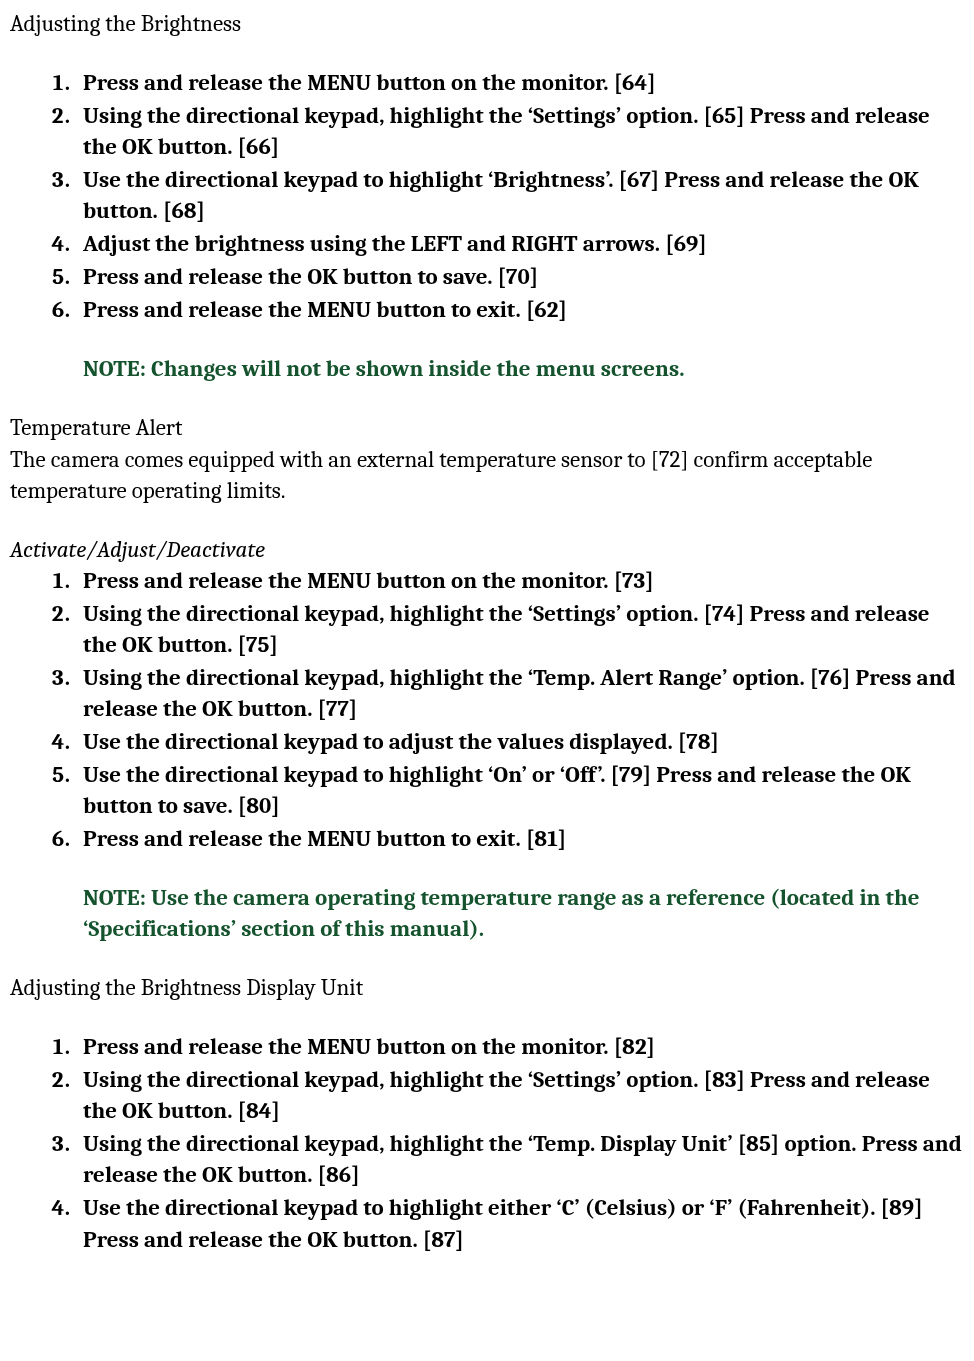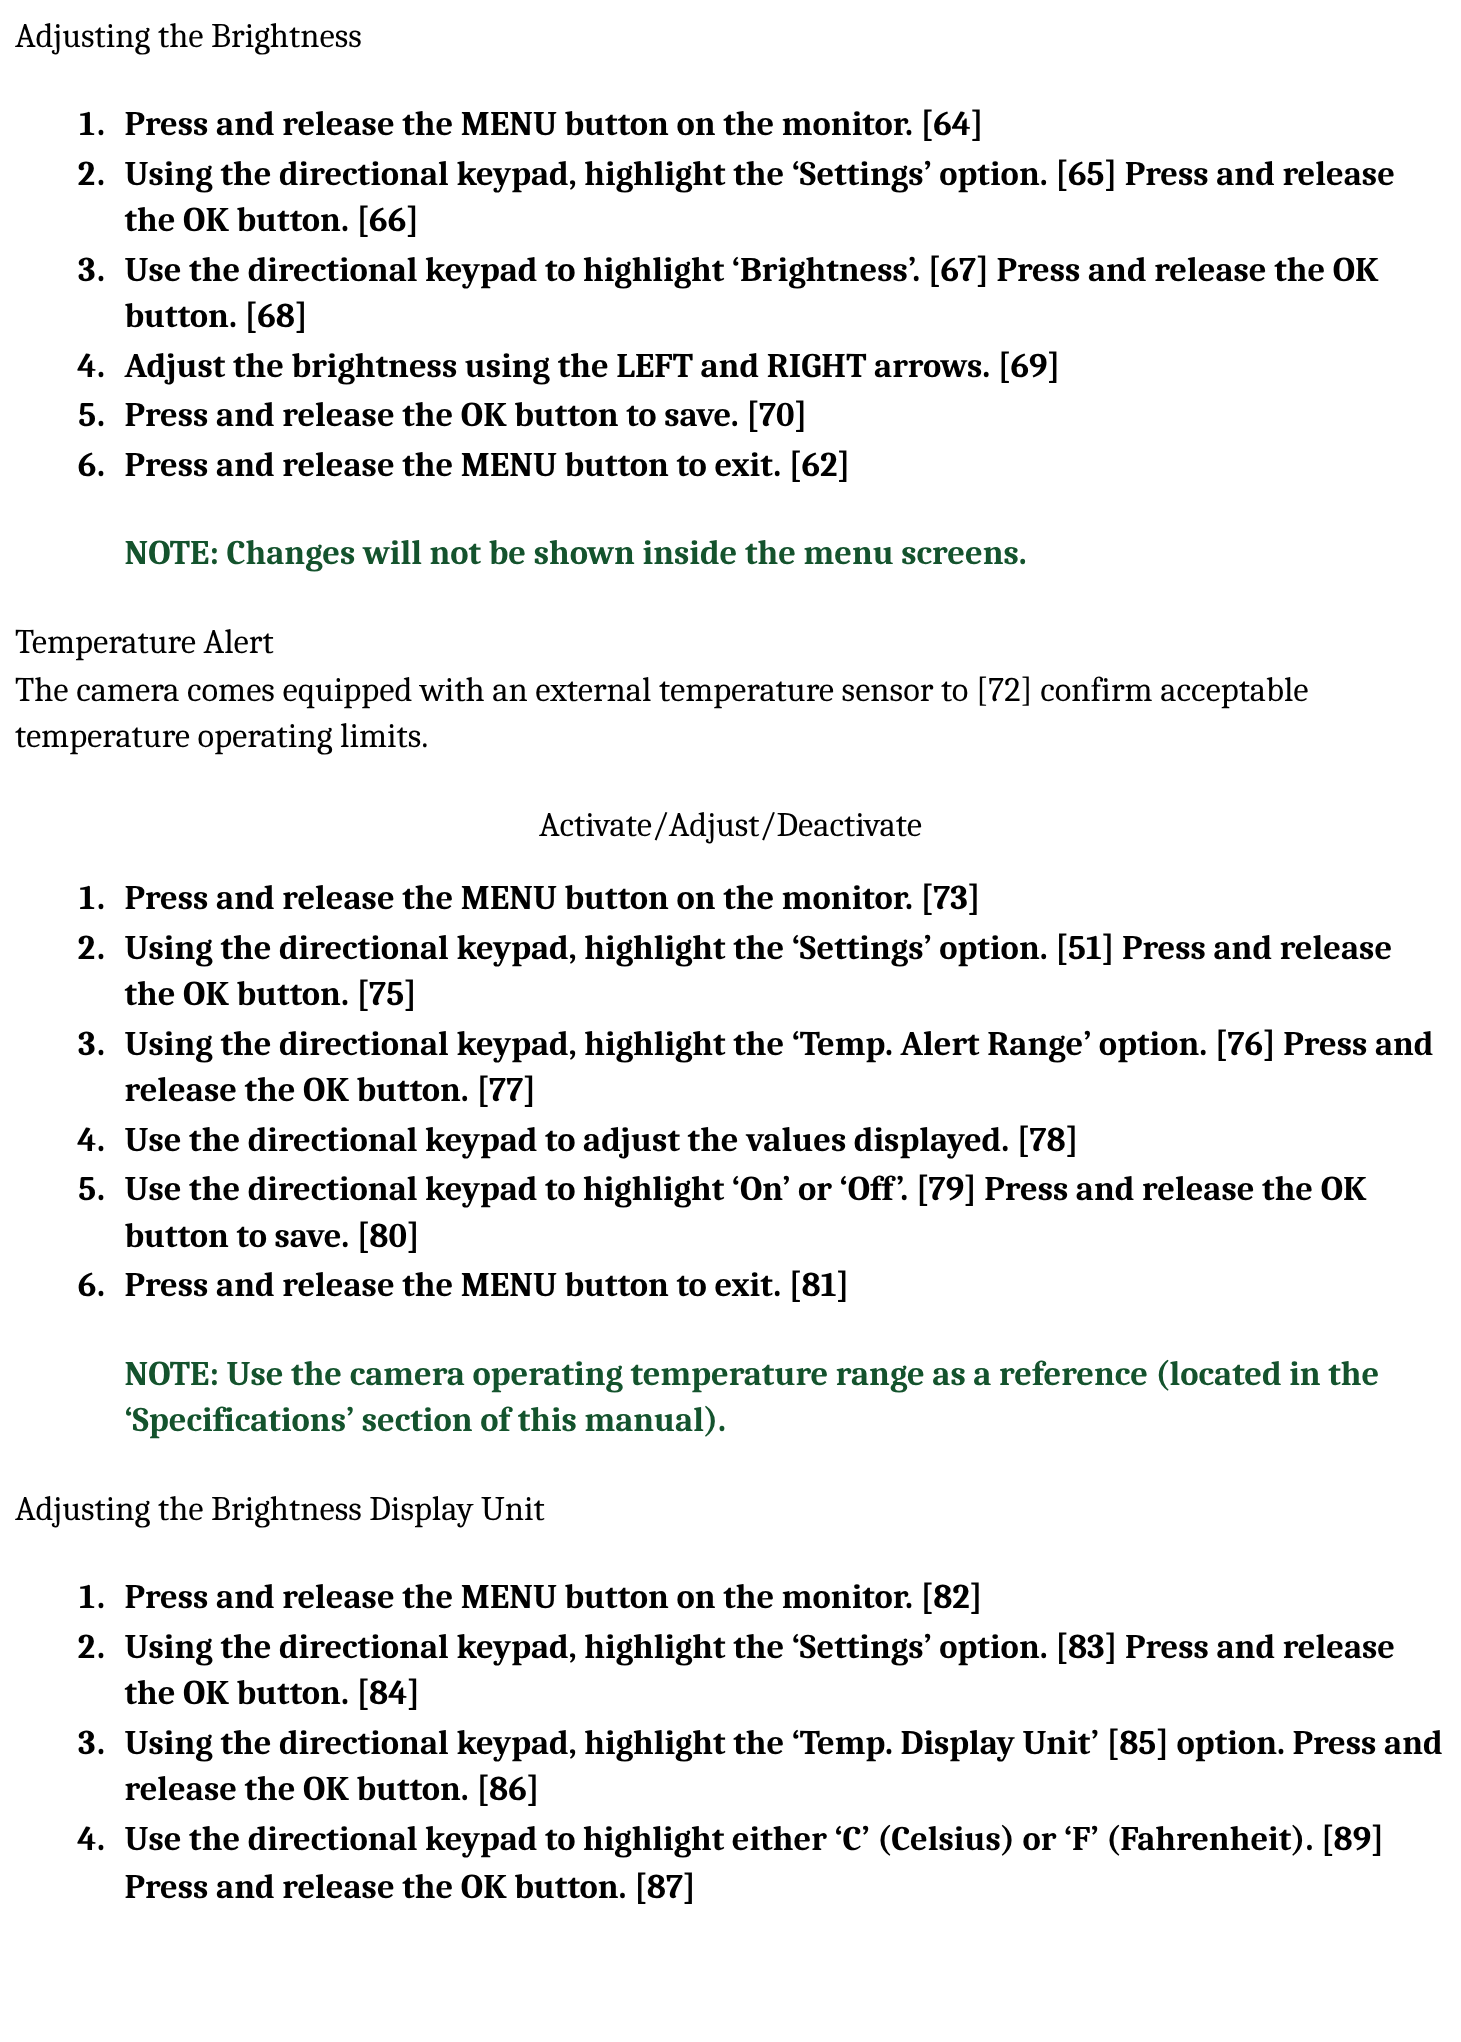--- a/index.html
+++ b/index.html
@@ -19,23 +19,23 @@
     }
     .section-heading-inline {
       font-weight: normal;
       margin: 0;
     }
     .italic-desc {
       font-weight: normal;
       margin: 0 0 28px 0;
     }
     .italic-sub {
+      font-style: italic;
       font-weight: normal;
-      margin: 18px;
-      text-align: center;
+      margin: 0;
     }
     ol {
       margin: 0 0 28px 0;
       padding-left: 65px;
       font-weight: bold;
     }
     ol.tight-bottom {
       margin-bottom: 0;
     }
     li {
@@ -64,21 +64,21 @@
 
 <div class="note">NOTE: Changes will not be shown inside the menu screens.</div>
 
 <div class="section-heading-inline">Temperature Alert</div>
 <div class="italic-desc">The camera comes equipped with an external temperature sensor to [72] confirm acceptable temperature operating limits.</div>
 
 <div class="italic-sub">Activate/Adjust/Deactivate</div>
 
 <ol>
   <li>Press and release the MENU button on the monitor. [73]</li>
-  <li>Using the directional keypad, highlight the ‘Settings’ option. [51] Press and release the OK button. [75]</li>
+  <li>Using the directional keypad, highlight the ‘Settings’ option. [74] Press and release the OK button. [75]</li>
   <li>Using the directional keypad, highlight the ‘Temp. Alert Range’ option. [76] Press and release the OK button. [77]</li>
   <li>Use the directional keypad to adjust the values displayed. [78]</li>
   <li>Use the directional keypad to highlight ‘On’ or ‘Off’. [79] Press and release the OK button to save. [80]</li>
   <li>Press and release the MENU button to exit. [81]</li>
 </ol>
 
 <div class="note">NOTE: Use the camera operating temperature range as a reference (located in the ‘Specifications’ section of this manual).</div>
 
 <div class="section-heading">Adjusting the Brightness Display Unit</div>
 

